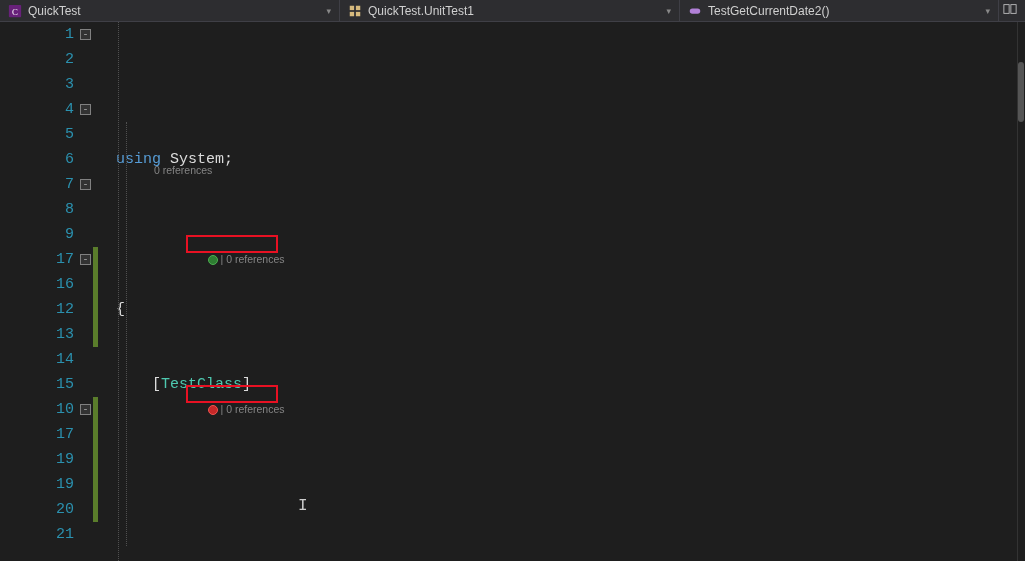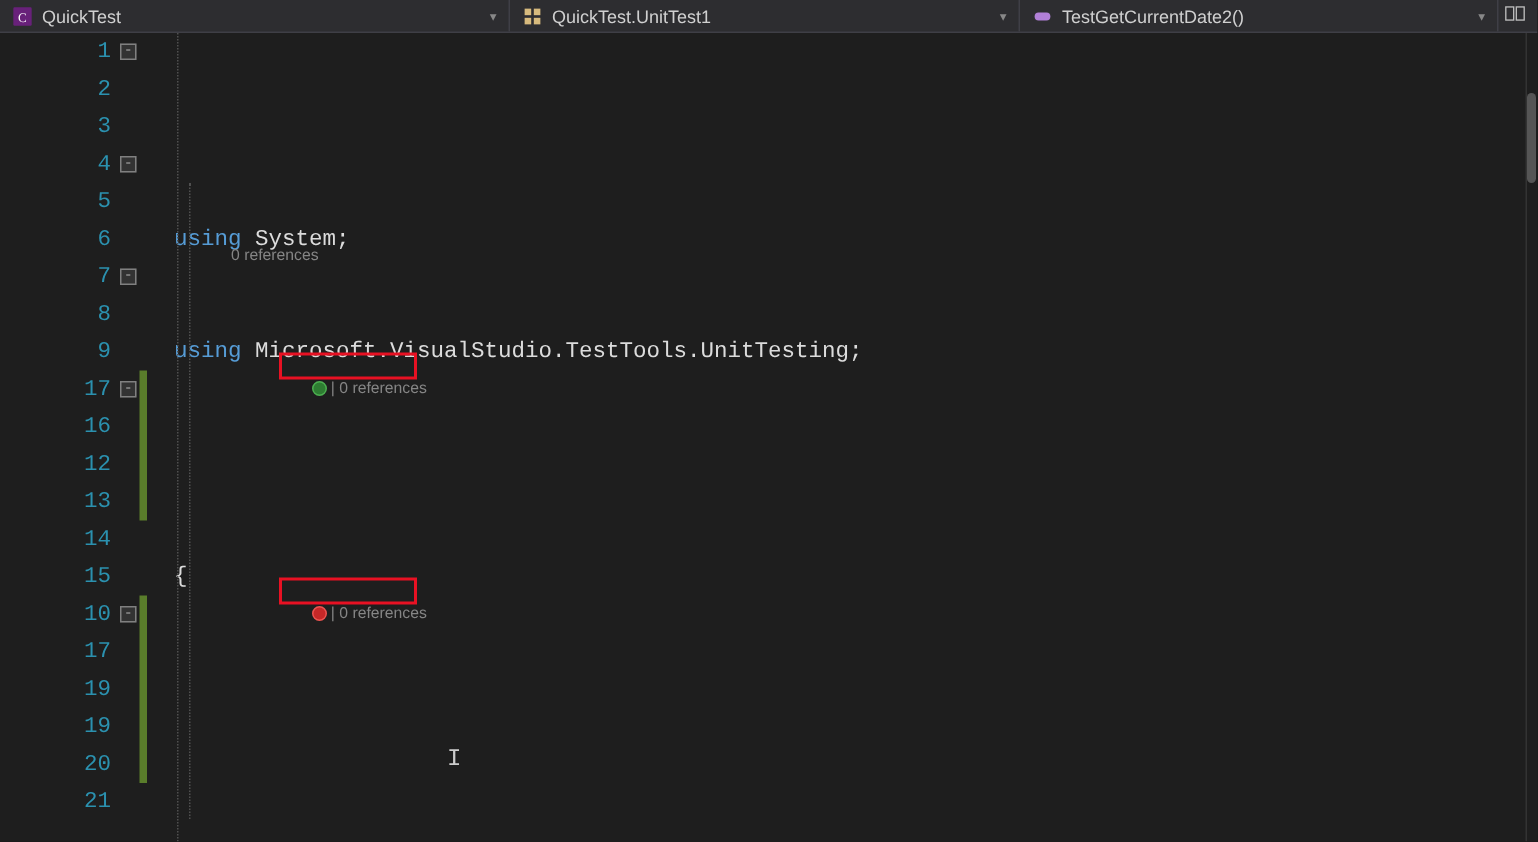--- a/index.html
+++ b/index.html
@@ -109,23 +109,23 @@
     <div class="fold" style="top:382px;">-</div>
     <div class="change-bar" style="top:225px;height:100px;"></div>
     <div class="change-bar" style="top:375px;height:125px;"></div>
   </div>
 
   <div class="code">
     <div class="outline-rail" style="left:10px;"></div>
     <div class="outline-rail" style="left:18px; top:100px; bottom:15px;"></div>
 
     <div class="code-line"><span class="kw">using</span><span class="txt"> System;</span></div>
-    <div class="code-line"><span class="kw">using</span><span class="txt"> Microsoft.VisualStudio.TestTools.UnitTesting;</span></div>
     <div class="code-line"></div>
     <div class="code-line"><span class="txt">{</span></div>
+    <div class="code-line"><span class="txt">    [</span><span class="type">TestClass</span><span class="txt">]</span></div>
     <div class="codelens" style="top:141px;left:46px;">0 references</div>
     
     
     
 
     <div class="codelens" style="top:216px;left:82px;">
       <span class="status-dot green-dot"></span>| <span>0 references</span>
     </div>
     <div class="highlight-box" style="top:213px;left:78px;width:92px;height:18px;"></div>
 

